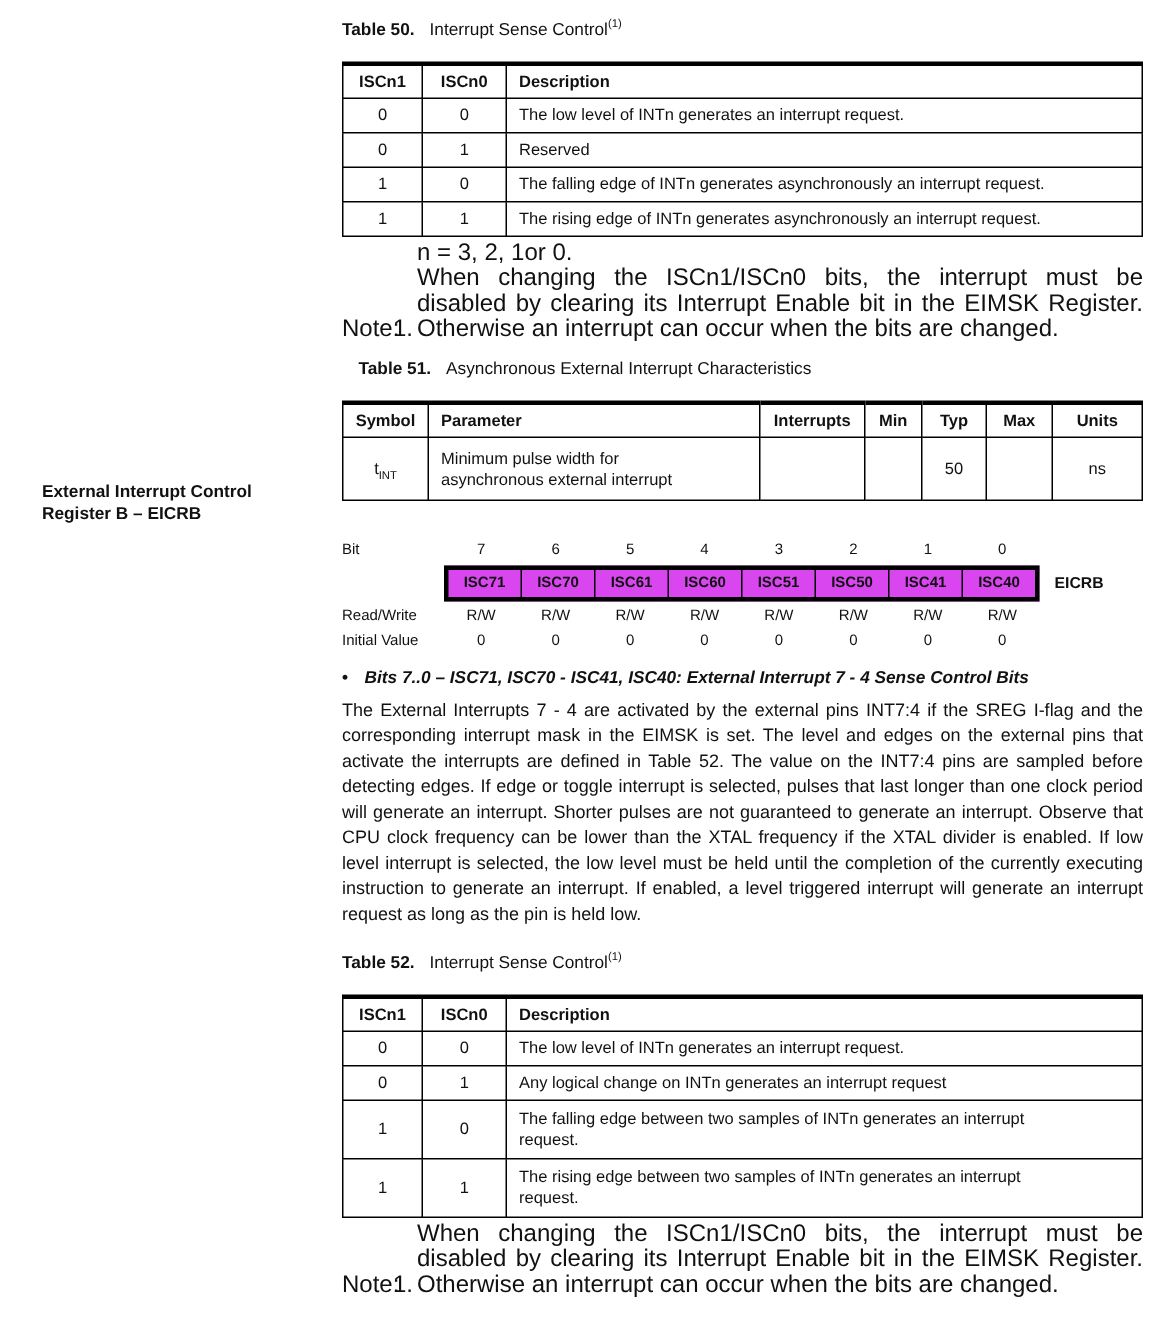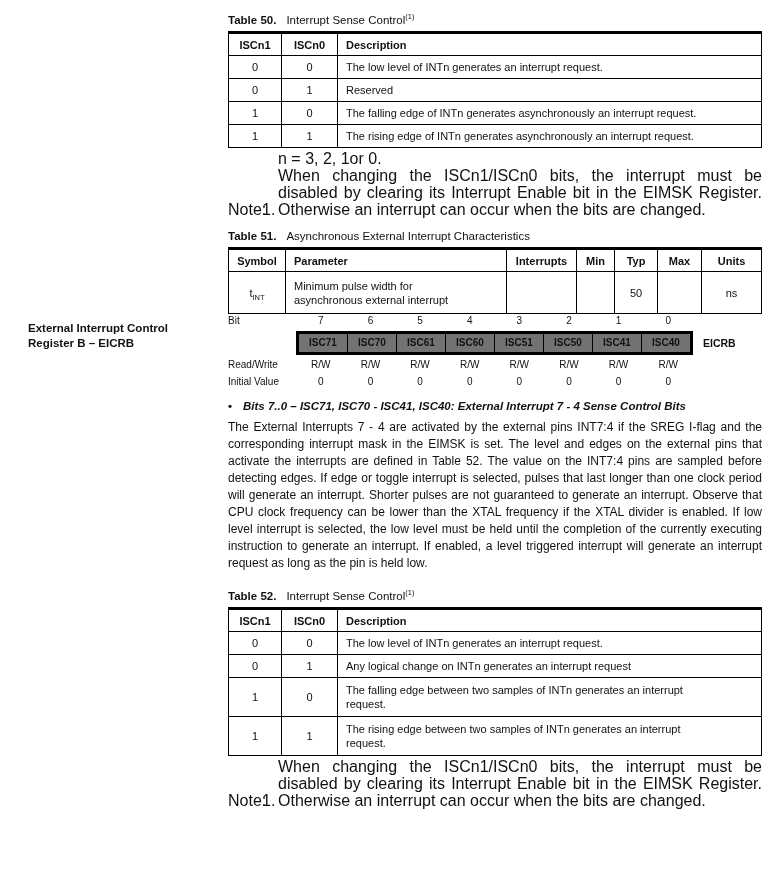--- a/index.html
+++ b/index.html
@@ -13,61 +13,61 @@
     font-weight:bold; font-size:11.5px; line-height:15px; white-space:pre-line;
   }
   .content { position:absolute; left:228px; top:0; width:534px; }
 
   .tbl-title { font-size:11.5px; line-height:16px; margin-top:0; }
   .tbl-title .lbl { font-weight:bold; margin-right:10px; }
   sup { font-size:7.5px; vertical-align:super; line-height:0; }
   sub { font-size:7.5px; vertical-align:sub; line-height:0; }
 
   table.data {
-    border-collapse:collapse; width:534px; margin-top:3px;
+    border-collapse:collapse; width:534px; margin-top:13px;
     font-size:11px; line-height:14px;
   }
   table.data th, table.data td { border:1px solid #000; padding:2px 8px; vertical-align:middle; }
   table.data tr.thick-top th { border-top:3px solid #000; }
   table.data th { font-weight:bold; text-align:left; height:23px; }
   table.data td { height:23px; }
   table.data .c { text-align:center; }
   table.data td.wrap { white-space:pre-line; }
   table.data tr.tall td { height:39px; }
   table.t51 td { height:42px; }
 
   .note { display:flex; font-size:16px; line-height:17px; margin-top:2px;align-items:flex-end; }
   .note .nlabel { width:34px; flex:none; }
   .note .nnum  { width:16px; flex:none; }
   .note .ntext { flex:1; }
   .note .nbody { text-align:justify; }
 
-  .reg { font-size:10px; line-height:14px; }
+  .reg { margin-top:26px; font-size:10px; line-height:14px; }
   .reg-row { display:flex; align-items:center; }
   .reg-row + .reg-row { margin-top:3px; }
   .reg-label { width:68px; flex:none; }
   .reg-cells { width:397px; display:flex; flex:none; }
   .reg-cells span { flex:1; text-align:center; }
   .reg-names {
     width:397px; display:flex; flex:none;
-    border:3px solid #000; background:#737373;
+    border:3px solid #000; background:#d946ef;
   }
   .reg-names span {
     flex:1; text-align:center; font-weight:bold; padding:2px 0;
     border-right:1px solid #000;
   }
   .reg-names span:last-child { border-right:none; }
   .reg-name-label { margin-left:10px; font-weight:bold; font-size:10.5px; }
 
   .bullet { display:flex; margin-top:10px; font-weight:bold; font-size:11.5px; line-height:15px; }
   .bullet .dot { width:15px; flex:none; }
   .bullet .btxt { flex:1;font-style:italic; }
 
   .para { margin-top:5px; font-size:12px; line-height:17px; text-align:justify; }
-  .mt-title51 { margin-top:10px; }
+  .mt-title51 { margin-top:10px;margin-left:11px; }
   .mt-title52 { margin-top:16px; }
   .content > .pad-top { height:12px; }
 </style>
 </head>
 <body>
 
 <div class="sidebar-heading">External Interrupt Control
 Register B – EICRB</div>
 
 <div class="content">

